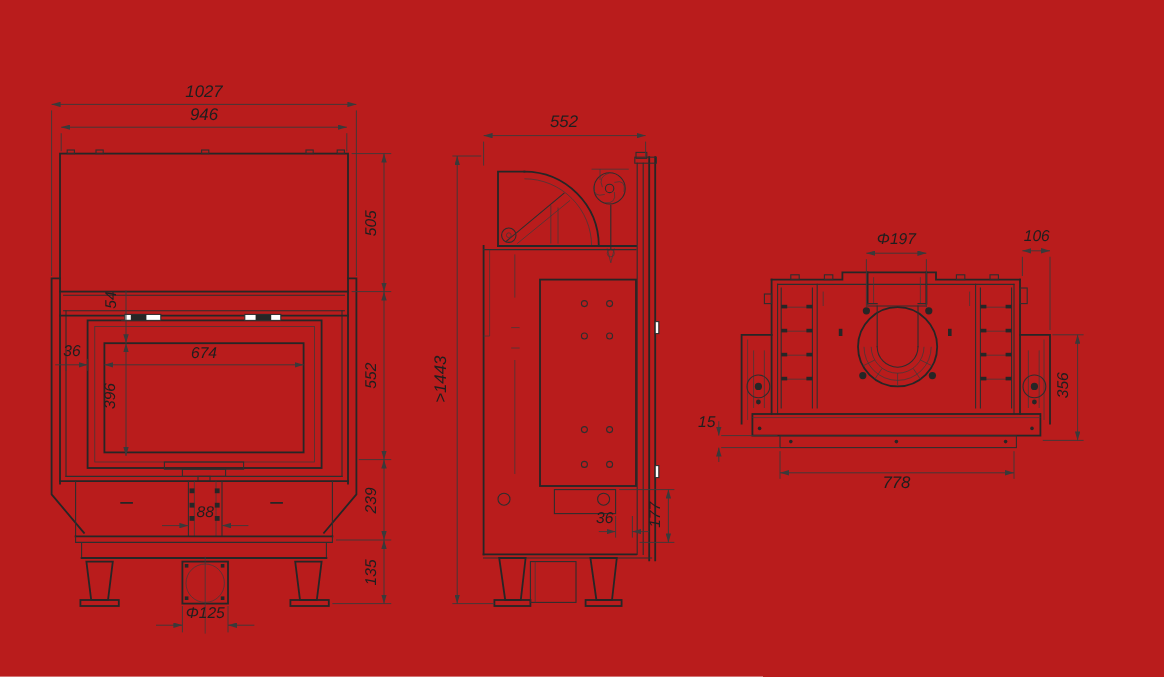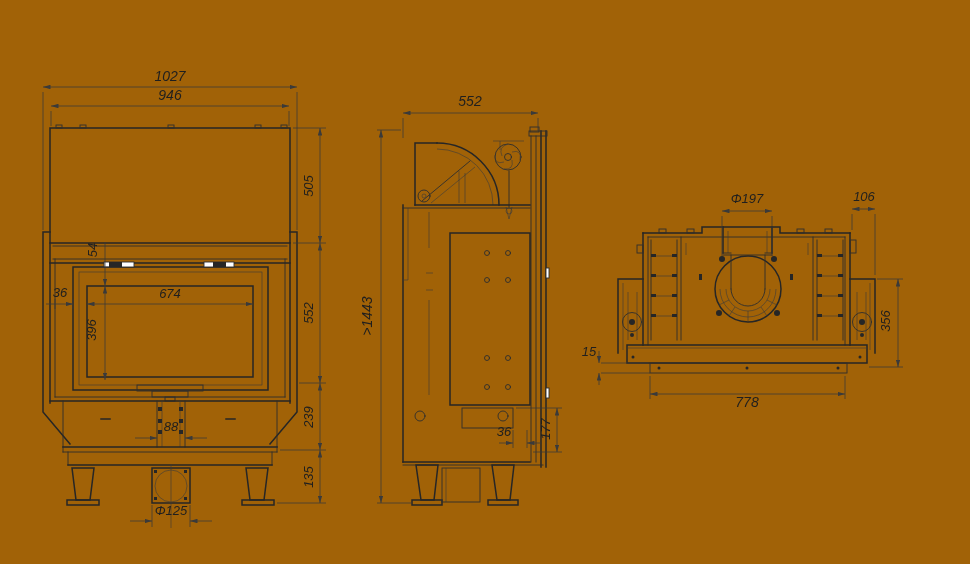--- a/index.html
+++ b/index.html
@@ -1,16 +1,16 @@
 <!DOCTYPE html>
 <html><head>
 <meta charset="utf-8">
 <style>
   html,body{margin:0;padding:0;background:#ffffff;}
-  .page{width:970px;height:564px;background:#a16207;position:relative;overflow:hidden;
+  .page{width:970px;height:564px;background:#b91c1c;position:relative;overflow:hidden;
         font-family:"Liberation Sans",sans-serif;}
   svg{display:block;}
   .o{stroke:#262626;stroke-width:1.5;fill:none;stroke-linecap:square;stroke-linejoin:miter;}
   .m{stroke:#2e2e2e;stroke-width:0.9;fill:none;stroke-linecap:square;}
   .t{stroke:#3a3a3a;stroke-width:0.6;fill:none;}
   .d{stroke:#3a3a3a;stroke-width:0.75;fill:none;}
   .f{fill:#262626;stroke:none;}
   .wf{fill:#ffffff;stroke:#2e2e2e;stroke-width:0.9;}
   text{fill:#1f1f1f;font-family:"Liberation Sans",sans-serif;font-style:italic;
        font-size:13px;text-anchor:middle;}

